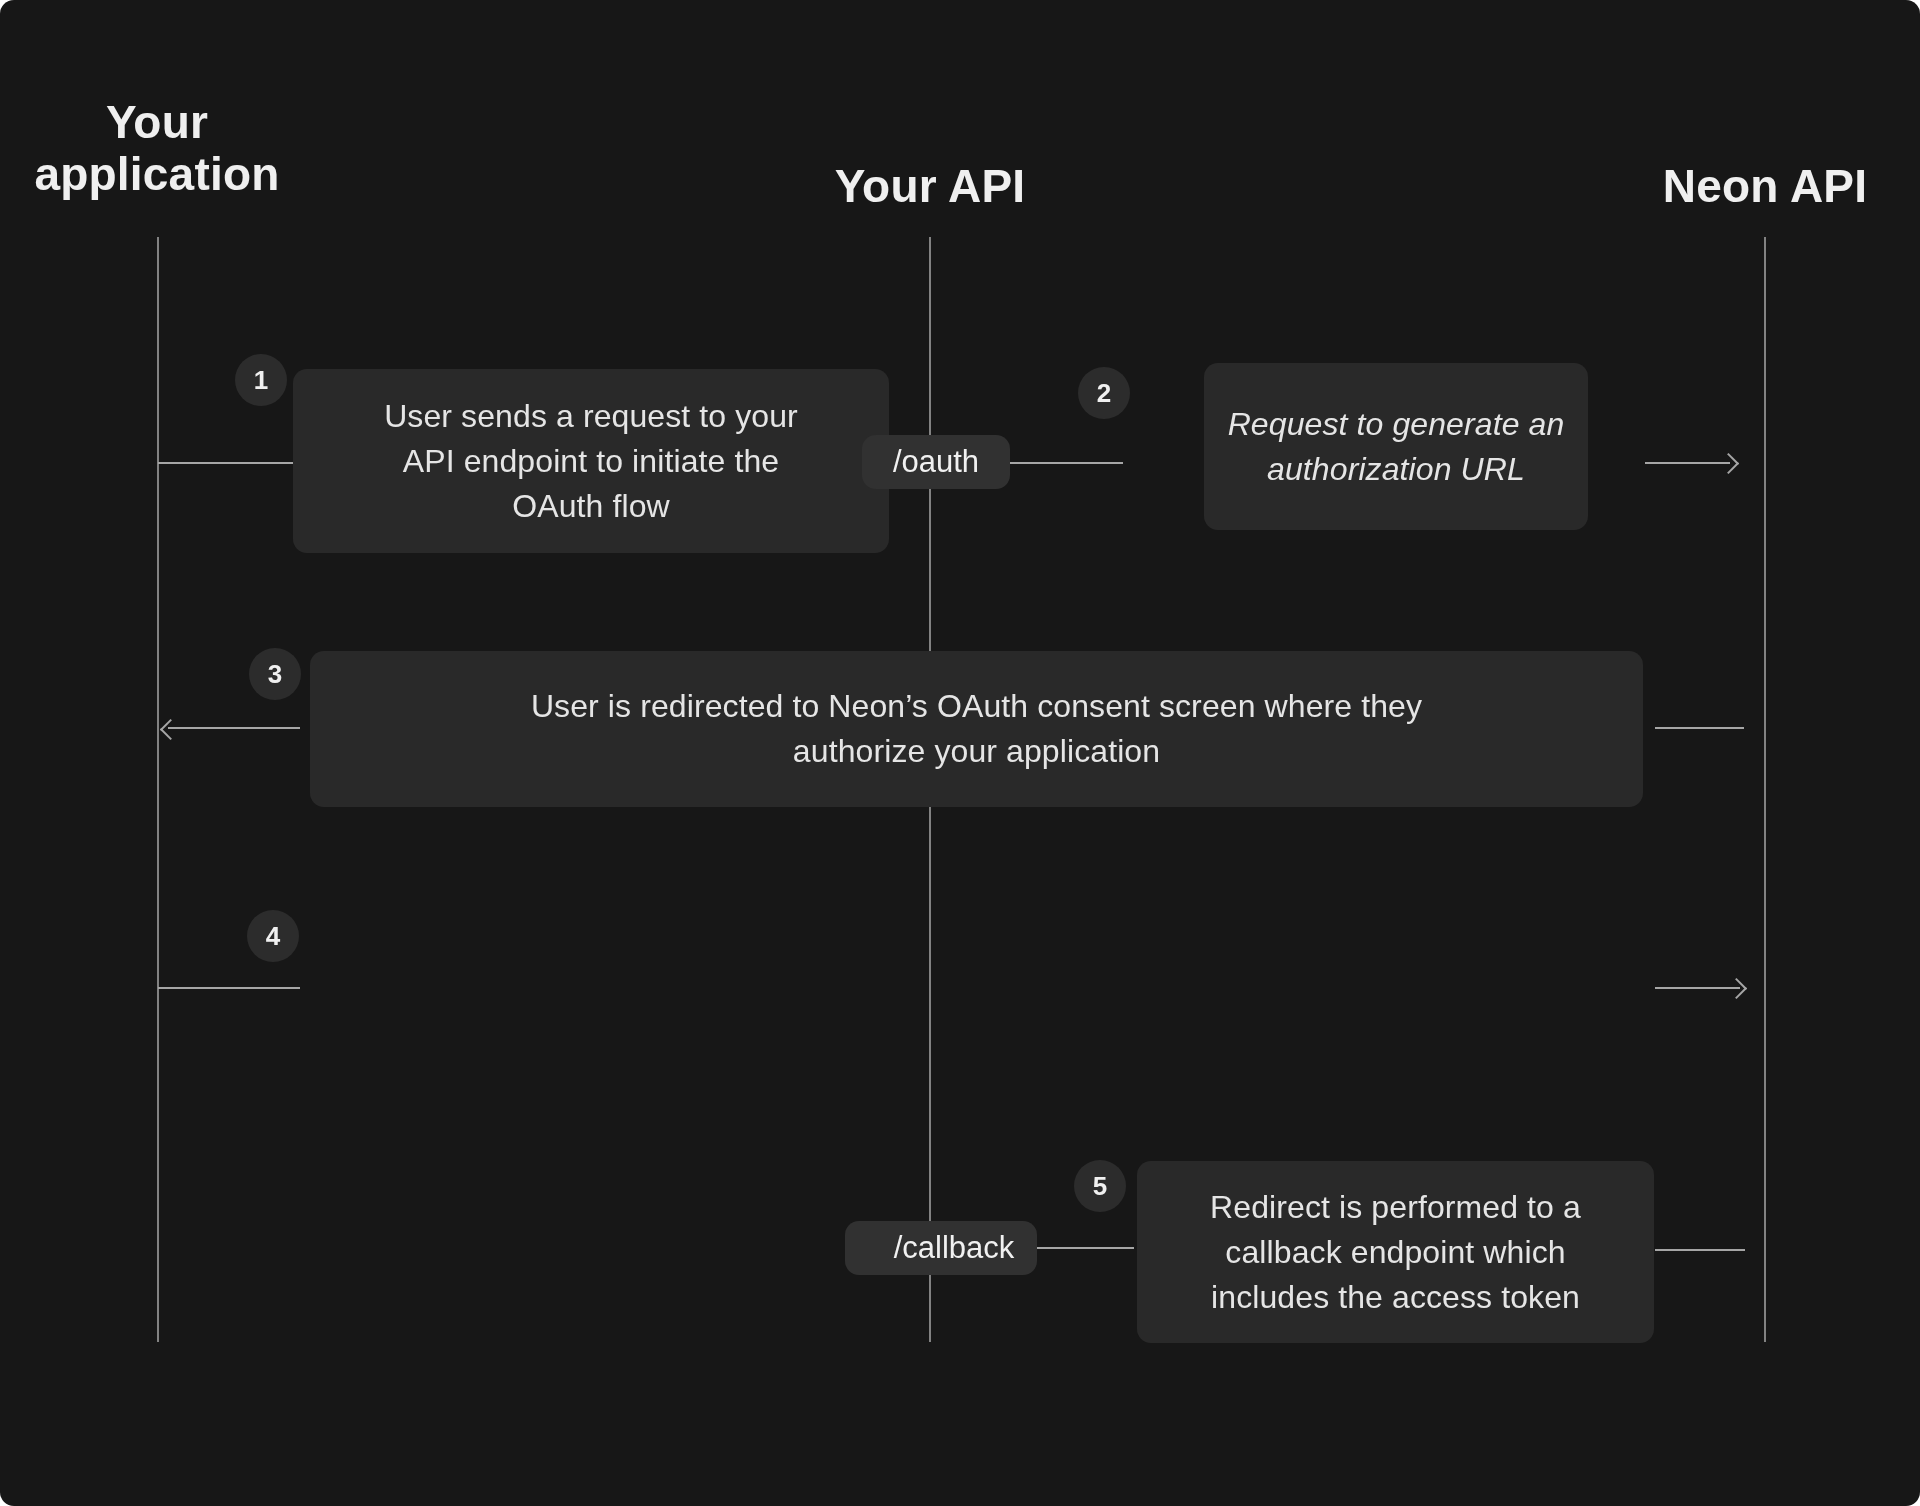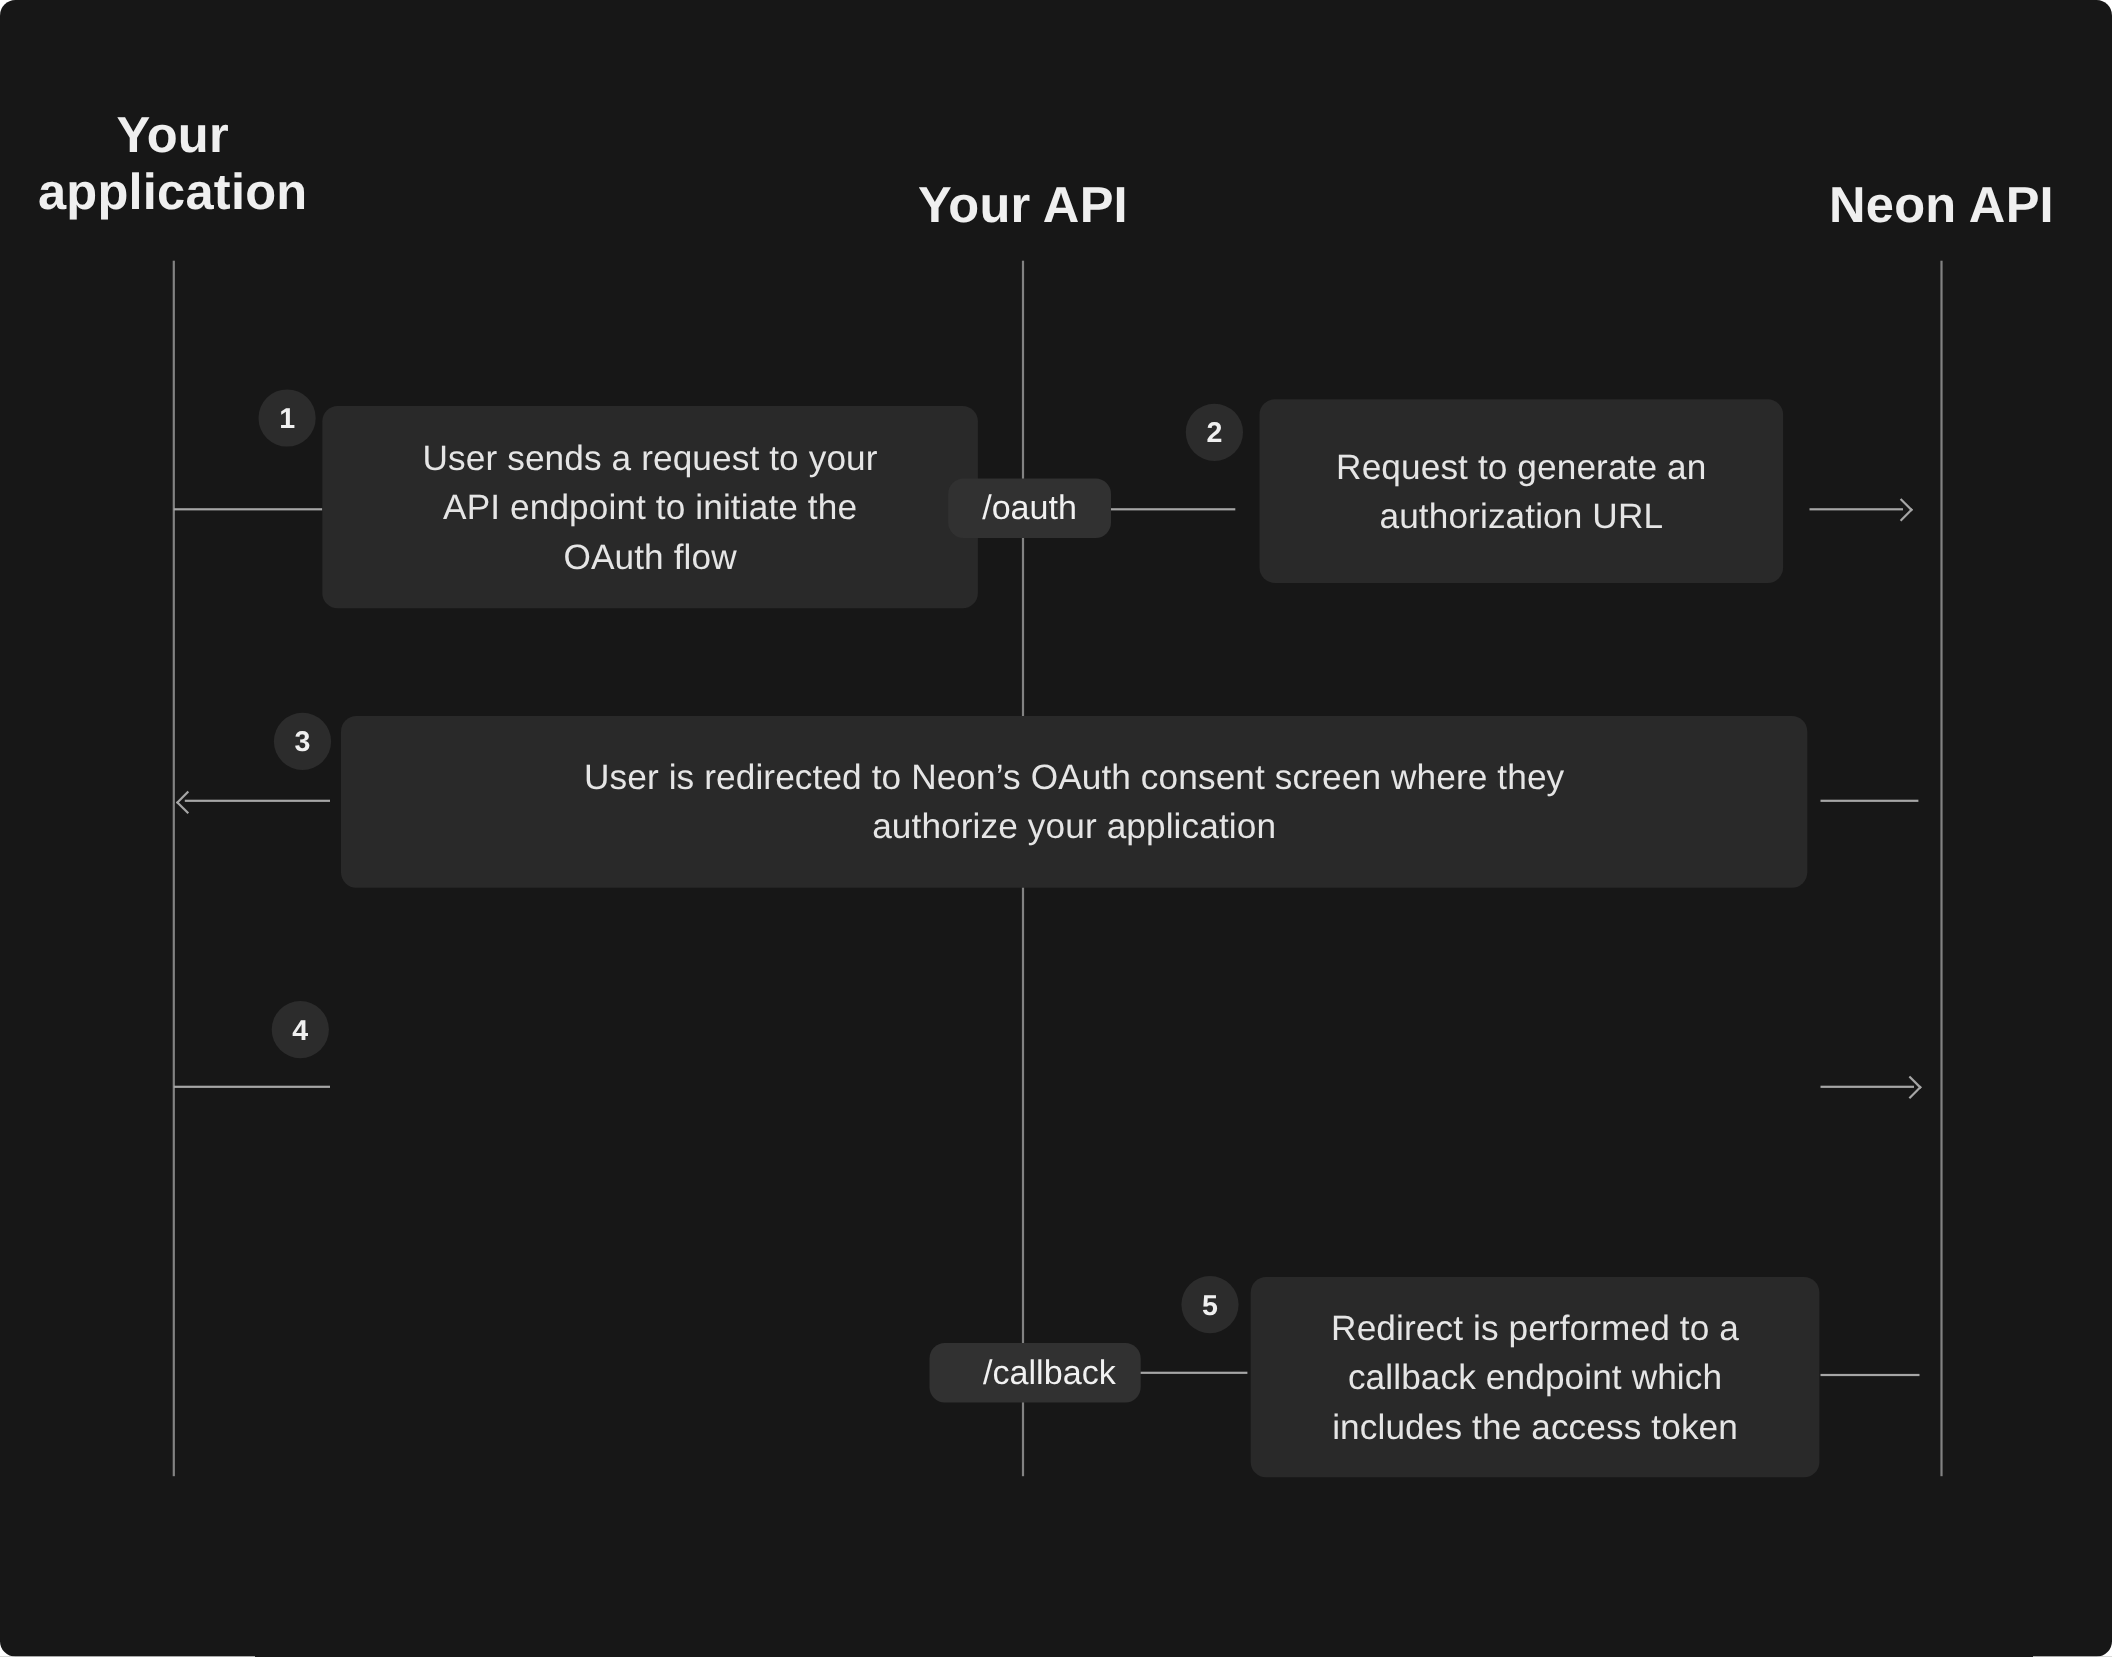--- a/index.html
+++ b/index.html
@@ -52,21 +52,21 @@
   }
   .msg-box .txt{
     color:#e5e5e5;
     font-size:32px;
     line-height:45px;
     text-align:center;
     letter-spacing:0.1px;
   }
   #box-1{left:293px;top:369px;width:596px;height:184px;}
   #box-1 .txt{max-width:452px;}
-  #box-2{left:1145px;top:363px;width:476px;height:167px;}
+  #box-2{left:1204px;top:363px;width:384px;height:167px;font-style:italic;}
   #box-2 .txt{max-width:390px;}
   #box-3{left:310px;top:651px;width:1333px;height:156px;}
   #box-3 .txt{max-width:1010px;}
   #box-4{left:310px;top:910px;width:1333px;height:157px;}
   #box-4 .txt{max-width:1200px;}
   #box-5{left:1137px;top:1161px;width:517px;height:182px;}
   #box-5 .txt{max-width:430px;}
 
   
   .pill{

